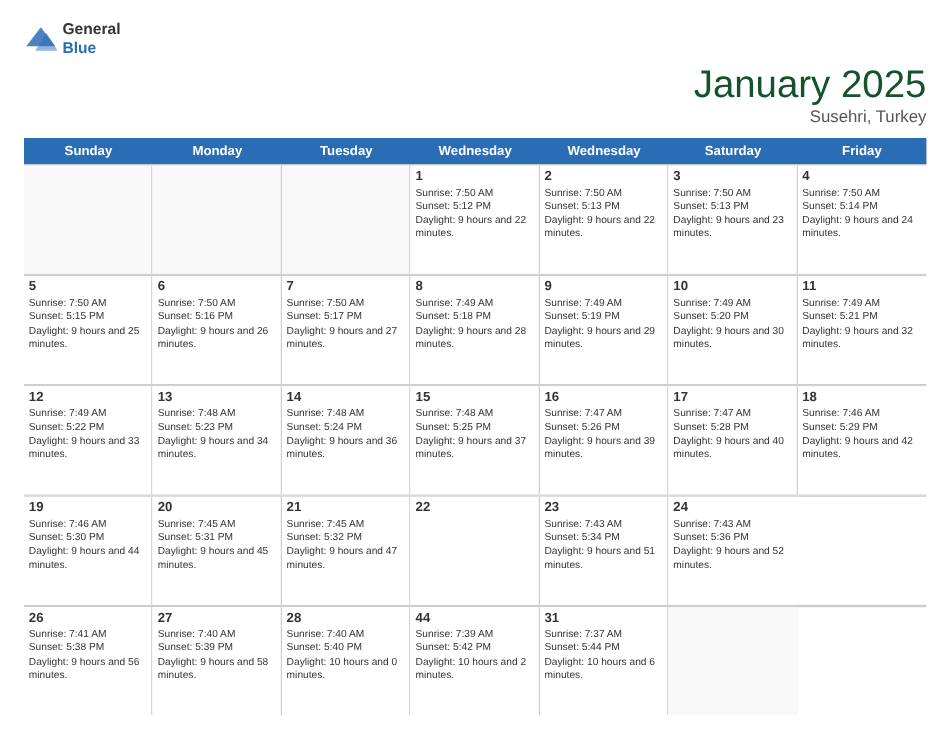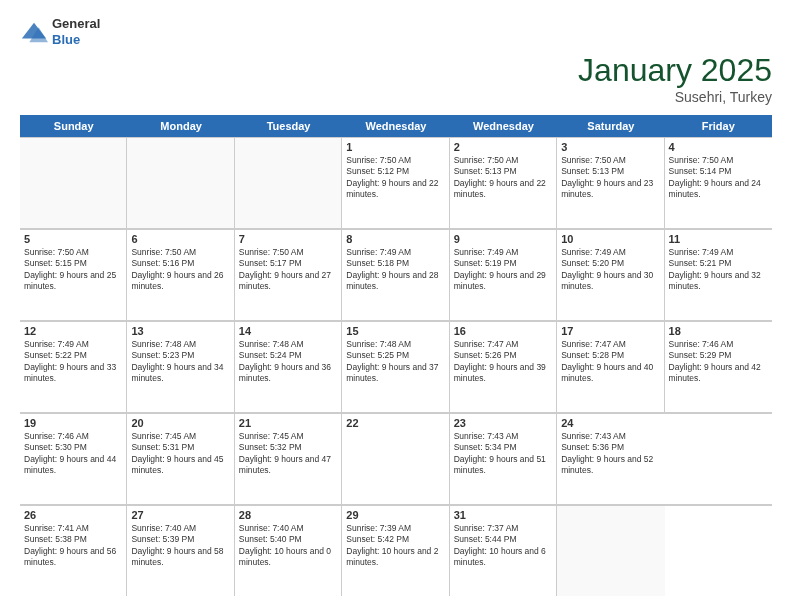--- a/index.html
+++ b/index.html
@@ -311,21 +311,21 @@
 Sunset: 5:39 PM
 Daylight: 9 hours and 58 minutes.</div>
           </div>
           <div class="cal-cell">
             <span class="day-num">28</span>
             <div class="cell-text" style="white-space: pre-line;">Sunrise: 7:40 AM
 Sunset: 5:40 PM
 Daylight: 10 hours and 0 minutes.</div>
           </div>
           <div class="cal-cell">
-            <span class="day-num">29</span>
+            <span class="day-num">44</span>
             <div class="cell-text" style="white-space: pre-line;">Sunrise: 7:39 AM
 Sunset: 5:42 PM
 Daylight: 10 hours and 2 minutes.</div>
           </div>
           <div class="cal-cell">
             <span class="day-num">31</span>
             <div class="cell-text" style="white-space: pre-line;">Sunrise: 7:37 AM
 Sunset: 5:44 PM
 Daylight: 10 hours and 6 minutes.</div>
           </div>

